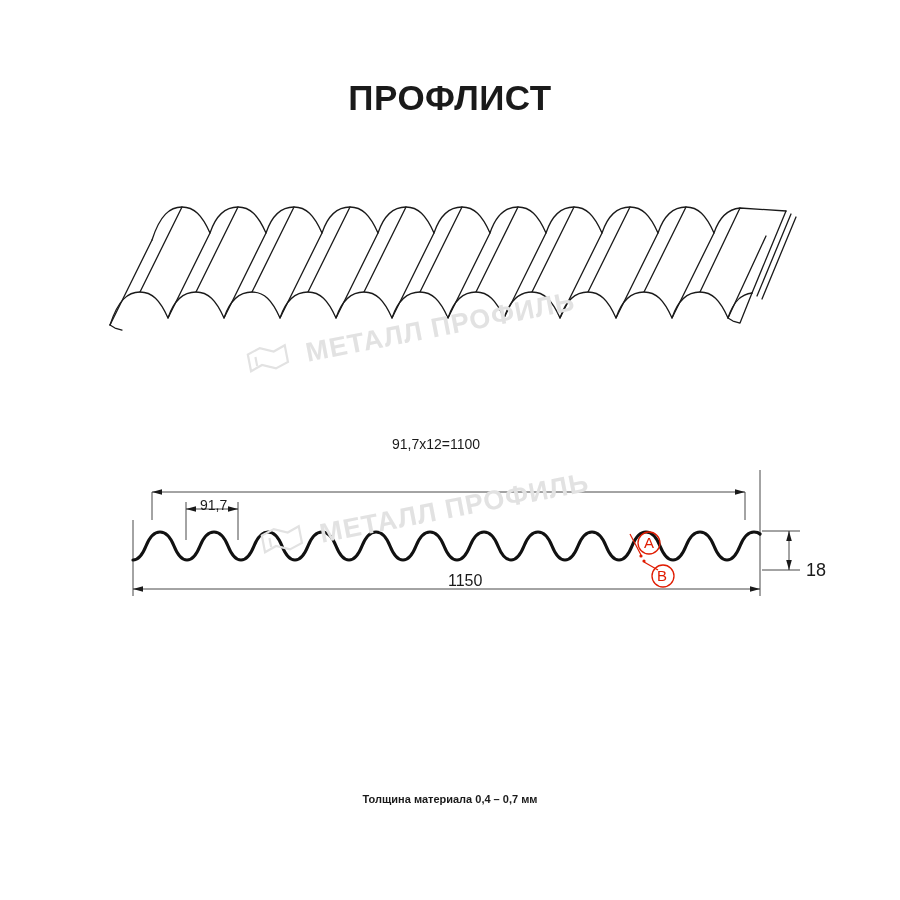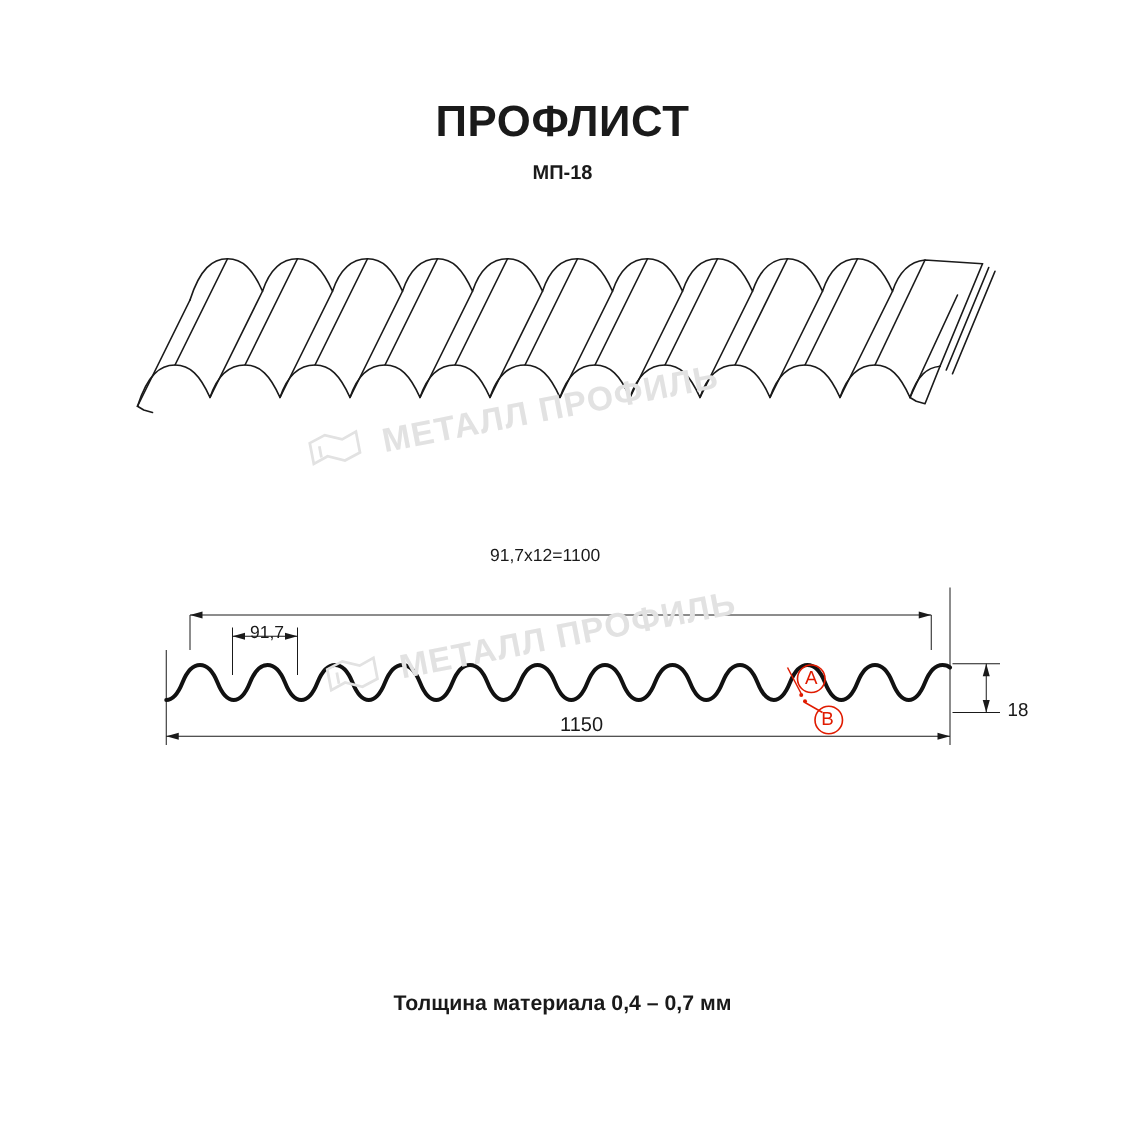--- a/index.html
+++ b/index.html
@@ -40,21 +40,21 @@
     font-size: 16px;
     font-weight: bold;
     color: #1a1a1a;
   }
   .footer-note {
     position: absolute;
     top: 793px;
     left: 0;
     width: 900px;
     text-align: center;
-    font-size: 17px;
+    font-size: 11px;
     font-weight: bold;
     color: #1a1a1a;
   }
   .drawing {
     position: absolute;
     top: 0;
     left: 0;
   }
   .wm {
     position: absolute;
@@ -92,21 +92,20 @@
     color: #e01b00;
     font-weight: normal;
   }
 </style>
 </head>
 <body>
 
 <div class="page">
 
   <div class="title">ПРОФЛИСТ</div>
-  <div class="subtitle">МП-18</div>
 
   <svg class="drawing" width="900" height="900" viewBox="0 0 900 900">
 
     <g fill="none" stroke="#1a1a1a" stroke-width="1.3" stroke-linejoin="round" stroke-linecap="round">
 
       <path d="M110,325
                C118,300 128,292 140,292
                C152,292 160,300 168,318
                C174,300 184,292 196,292
                C208,292 216,300 224,318
@@ -282,21 +281,21 @@
       <g fill="none" stroke="#e01b00" stroke-width="1.3">
         <circle cx="649" cy="543" r="11"></circle>
         <circle cx="663" cy="576" r="11"></circle>
       </g>
     </g>
   </svg>
 
   <div class="dim-label" style="top:436px; left:392px;text-align:right;">91,7х12=1100</div>
   <div class="dim-label" style="top:497px; left:200px;text-align:right;">91,7</div>
   <div class="dim-label" style="top:572px; left:424px; font-size:16px;margin-left:24px;">1150</div>
-  <div class="dim-label" style="top:560px; left:806px; font-size:15px;">18</div>
+  <div class="dim-label" style="top:560px; left:806px; font-size:18px;">18</div>
 
   <div class="callout-letter" style="top:534px; left:644px;">A</div>
   <div class="callout-letter" style="top:567px; left:657px;">B</div>
 
   <div class="wm wm-1">
     <span class="wm-logo">
       <svg width="44" height="30" viewBox="0 0 44 30" fill="none" stroke="#e2e2e2" stroke-width="2.2">
         <path d="M3,24 L3,7 L16,3 L29,9 L41,5 L41,22 L28,26 L15,20 Z"></path>
         <path d="M10,20 L10,11"></path>
       </svg>

